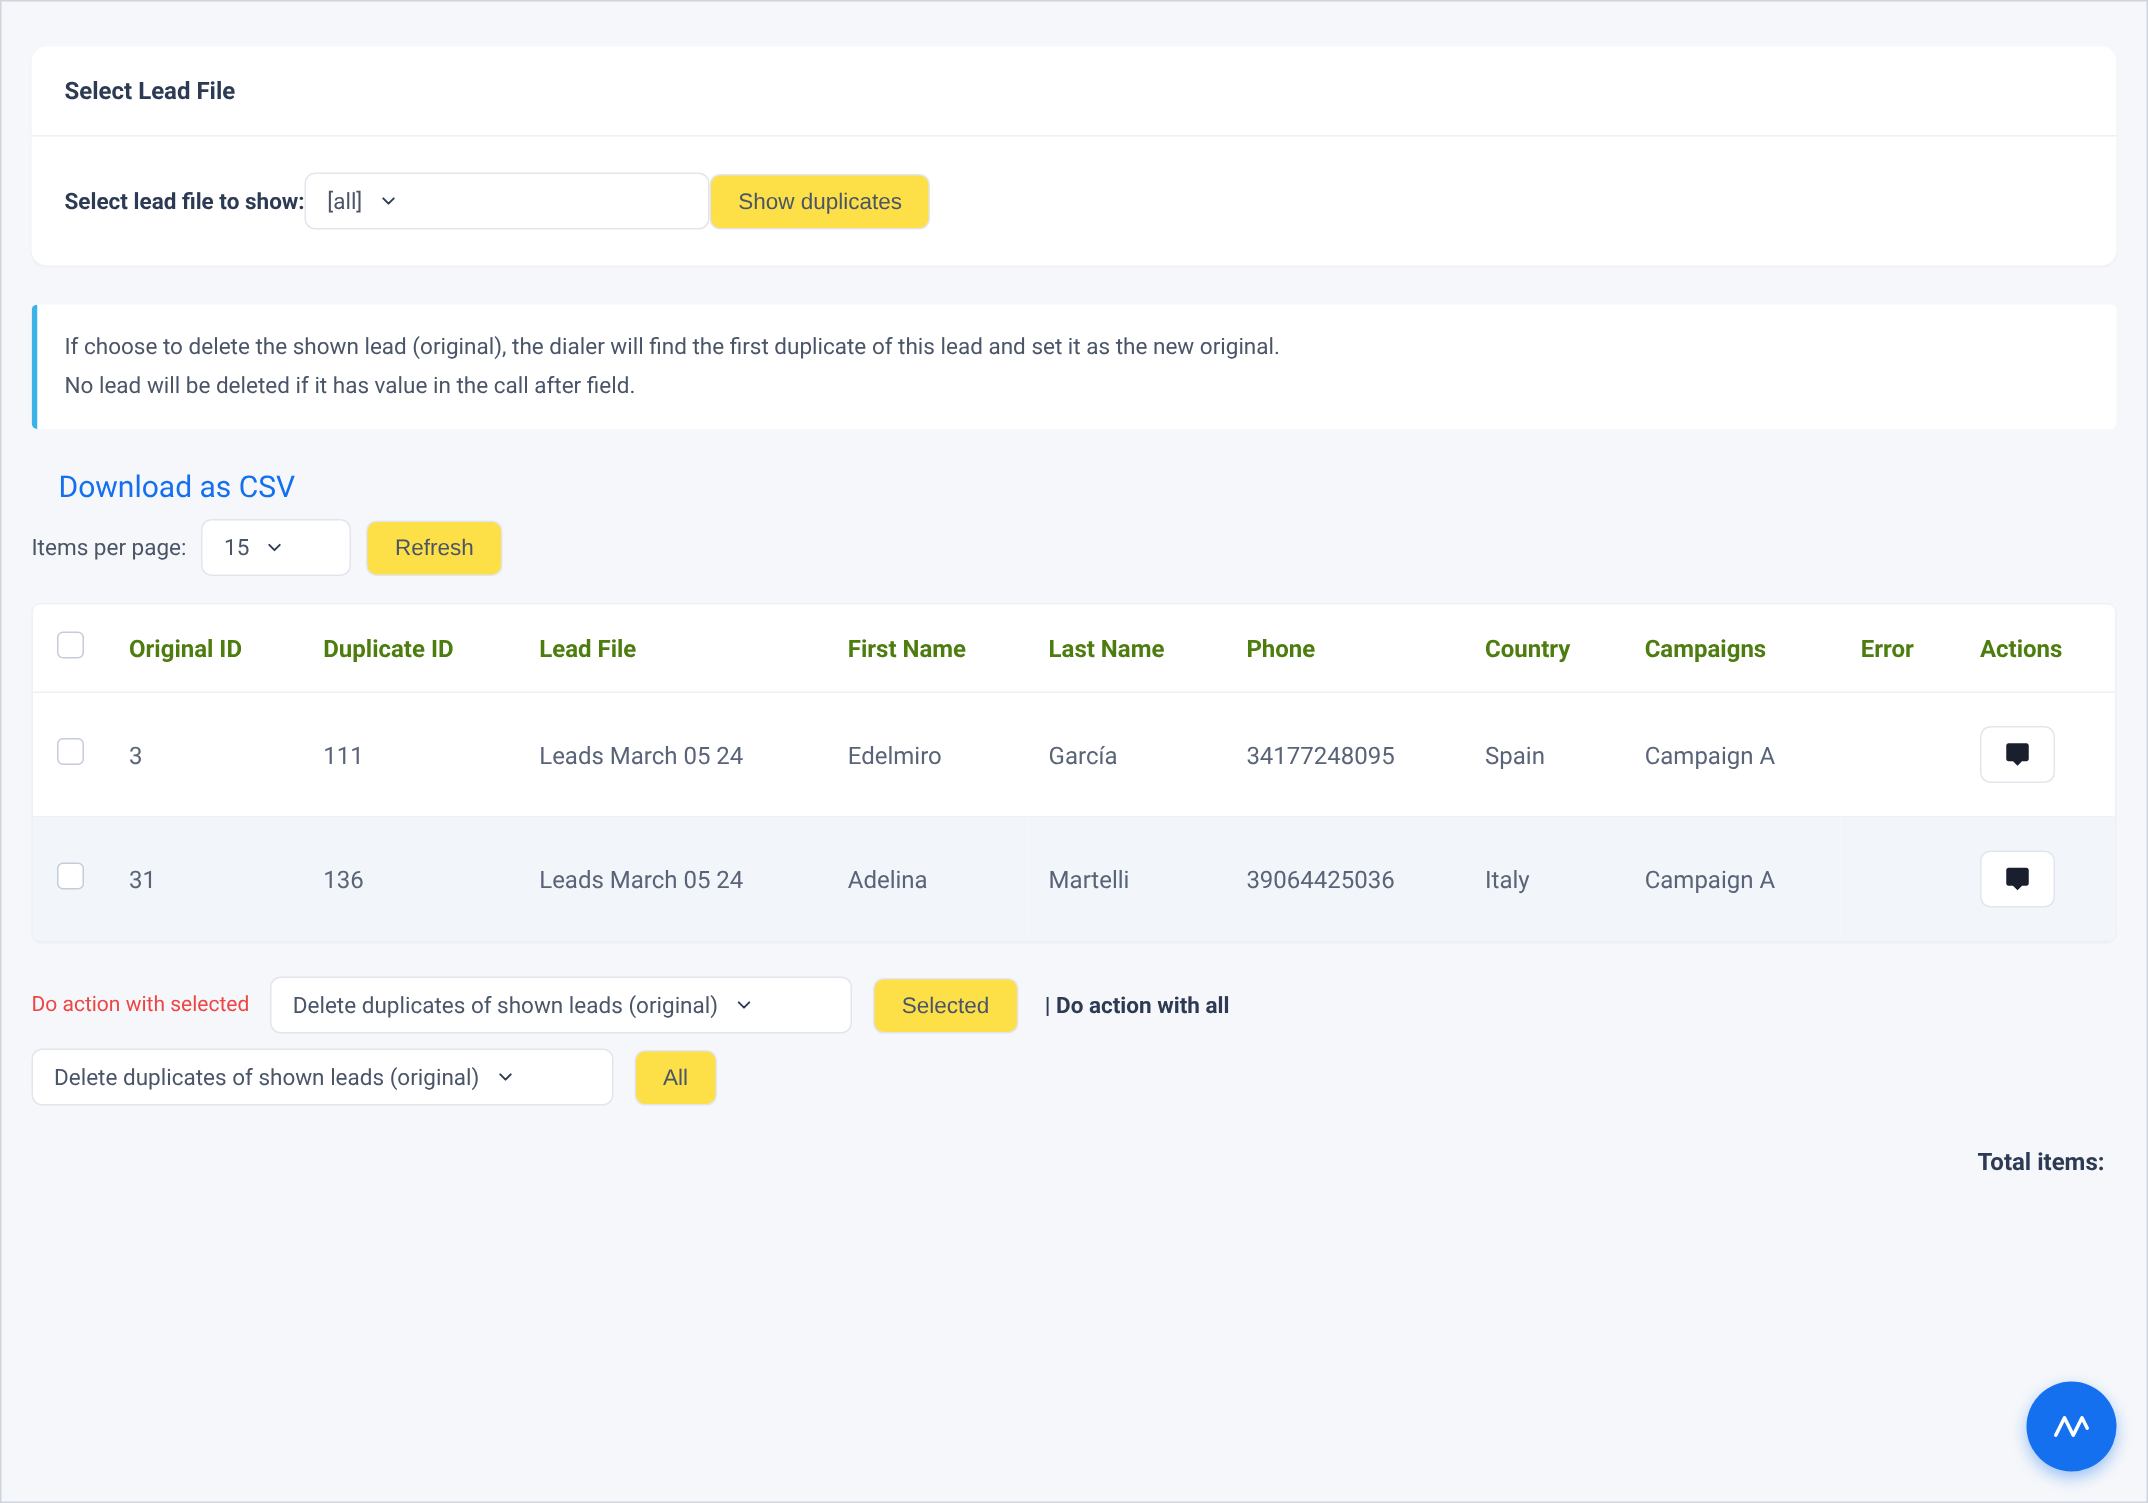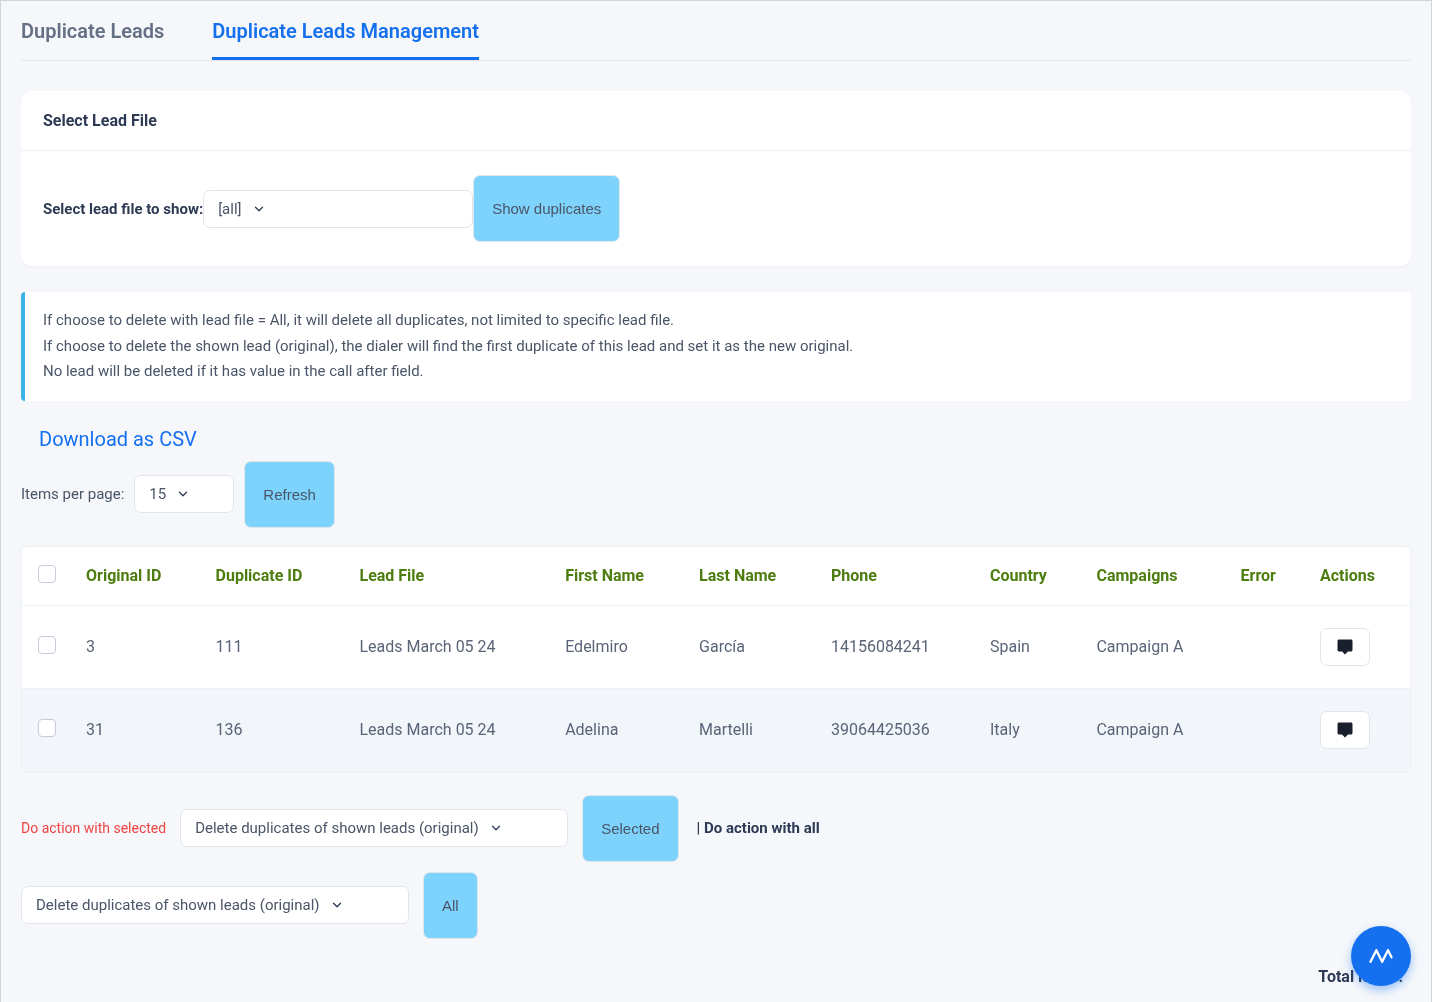--- a/index.html
+++ b/index.html
@@ -87,23 +87,23 @@
   .chevron {
     width: 14px;
     height: 14px;
     flex-shrink: 0;
     margin-left: 10px;
   }
 
   
   .btn {
     border: 1px solid #e2e6ec;
-    background: #7dd3fc;
+    background: #fde047;
     border-radius: 7px;
-    padding: 24px 18px;
+    padding: 9px 18px;
     font-size: 15px;
     color: #4a5568;
     cursor: pointer;
   }
 
   
   .callout {
     background: #fff;
     border-left: 4px solid #3db2e6;
     border-radius: 4px;
@@ -226,24 +226,20 @@
     cursor: pointer;
   }
   .fab svg { width: 28px; height: 28px; stroke: #fff; fill: none; stroke-width: 2; }
 </style>
 </head>
 <body>
 
 <div class="container">
 
   
-  <div class="tabs">
-    <div class="tab">Duplicate Leads</div>
-    <div class="tab active">Duplicate Leads Management</div>
-  </div>
 
   
   <div class="card">
     <div class="card-header">
       <div class="card-header-title">Select Lead File</div>
     </div>
     <div class="card-body">
       <span class="label">Select lead file to show:</span>
       <div class="select">
         <div class="select-box wide">
@@ -252,21 +248,20 @@
               <path d="M6 9l6 6 6-6" fill="none" stroke="#2d3a53" stroke-width="2.2" stroke-linecap="round" stroke-linejoin="round"></path>
             </svg>
         </div>
       </div>
       <button class="btn">Show duplicates</button>
     </div>
   </div>
 
   
   <div class="callout">
-    <div>If choose to delete with lead file = All, it will delete all duplicates, not limited to specific lead file.</div>
     <div>If choose to delete the shown lead (original), the dialer will find the first duplicate of this lead and set it as the new original.</div>
     <div>No lead will be deleted if it has value in the call after field.</div>
   </div>
 
   
   <a class="link">Download as CSV</a>
 
   
   <div class="toolbar">
     <span>Items per page:</span>
@@ -302,21 +297,21 @@
         </tr>
       </thead>
       <tbody id="table-body">
           <tr>
     <td class="check-cell"><span class="checkbox"></span></td>
     <td>3</td>
     <td>111</td>
     <td>Leads March 05 24</td>
     <td>Edelmiro</td>
     <td>García</td>
-    <td>14156084241</td>
+    <td>34177248095</td>
     <td>Spain</td>
     <td>Campaign A</td>
     <td></td>
     <td>
       <span class="action-btn">
         <svg viewBox="0 0 24 24">
           <path d="M20 2H4c-1.1 0-2 .9-2 2v12c0 1.1.9 2 2 2h4l4 4 4-4h4c1.1 0 2-.9 2-2V4c0-1.1-.9-2-2-2z" fill="#1a1f2e"></path>
         </svg>
       </span>
     </td>

